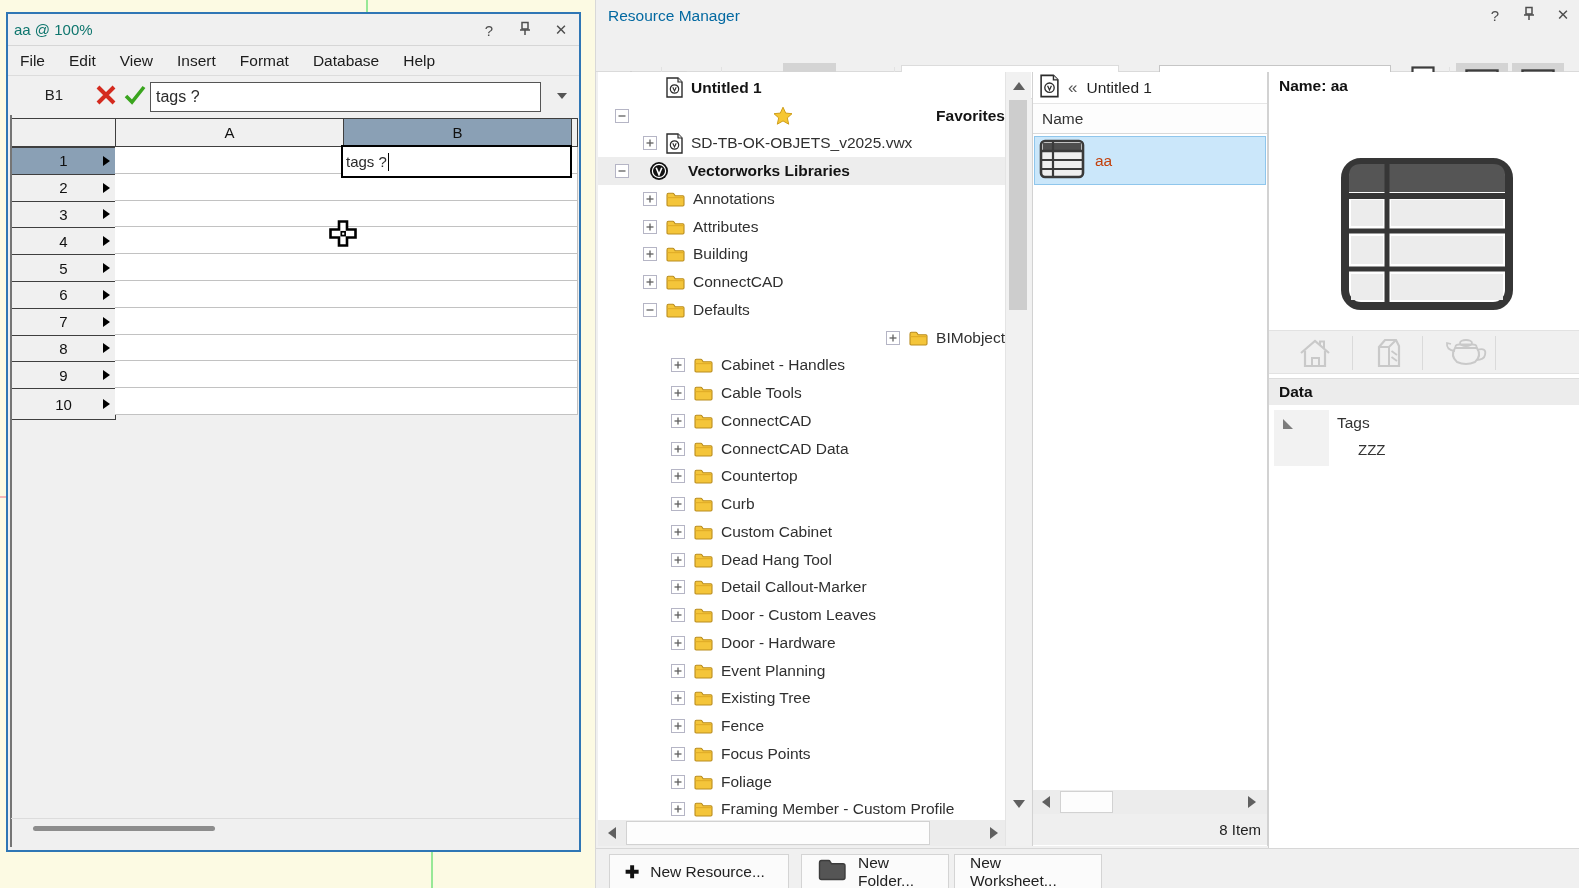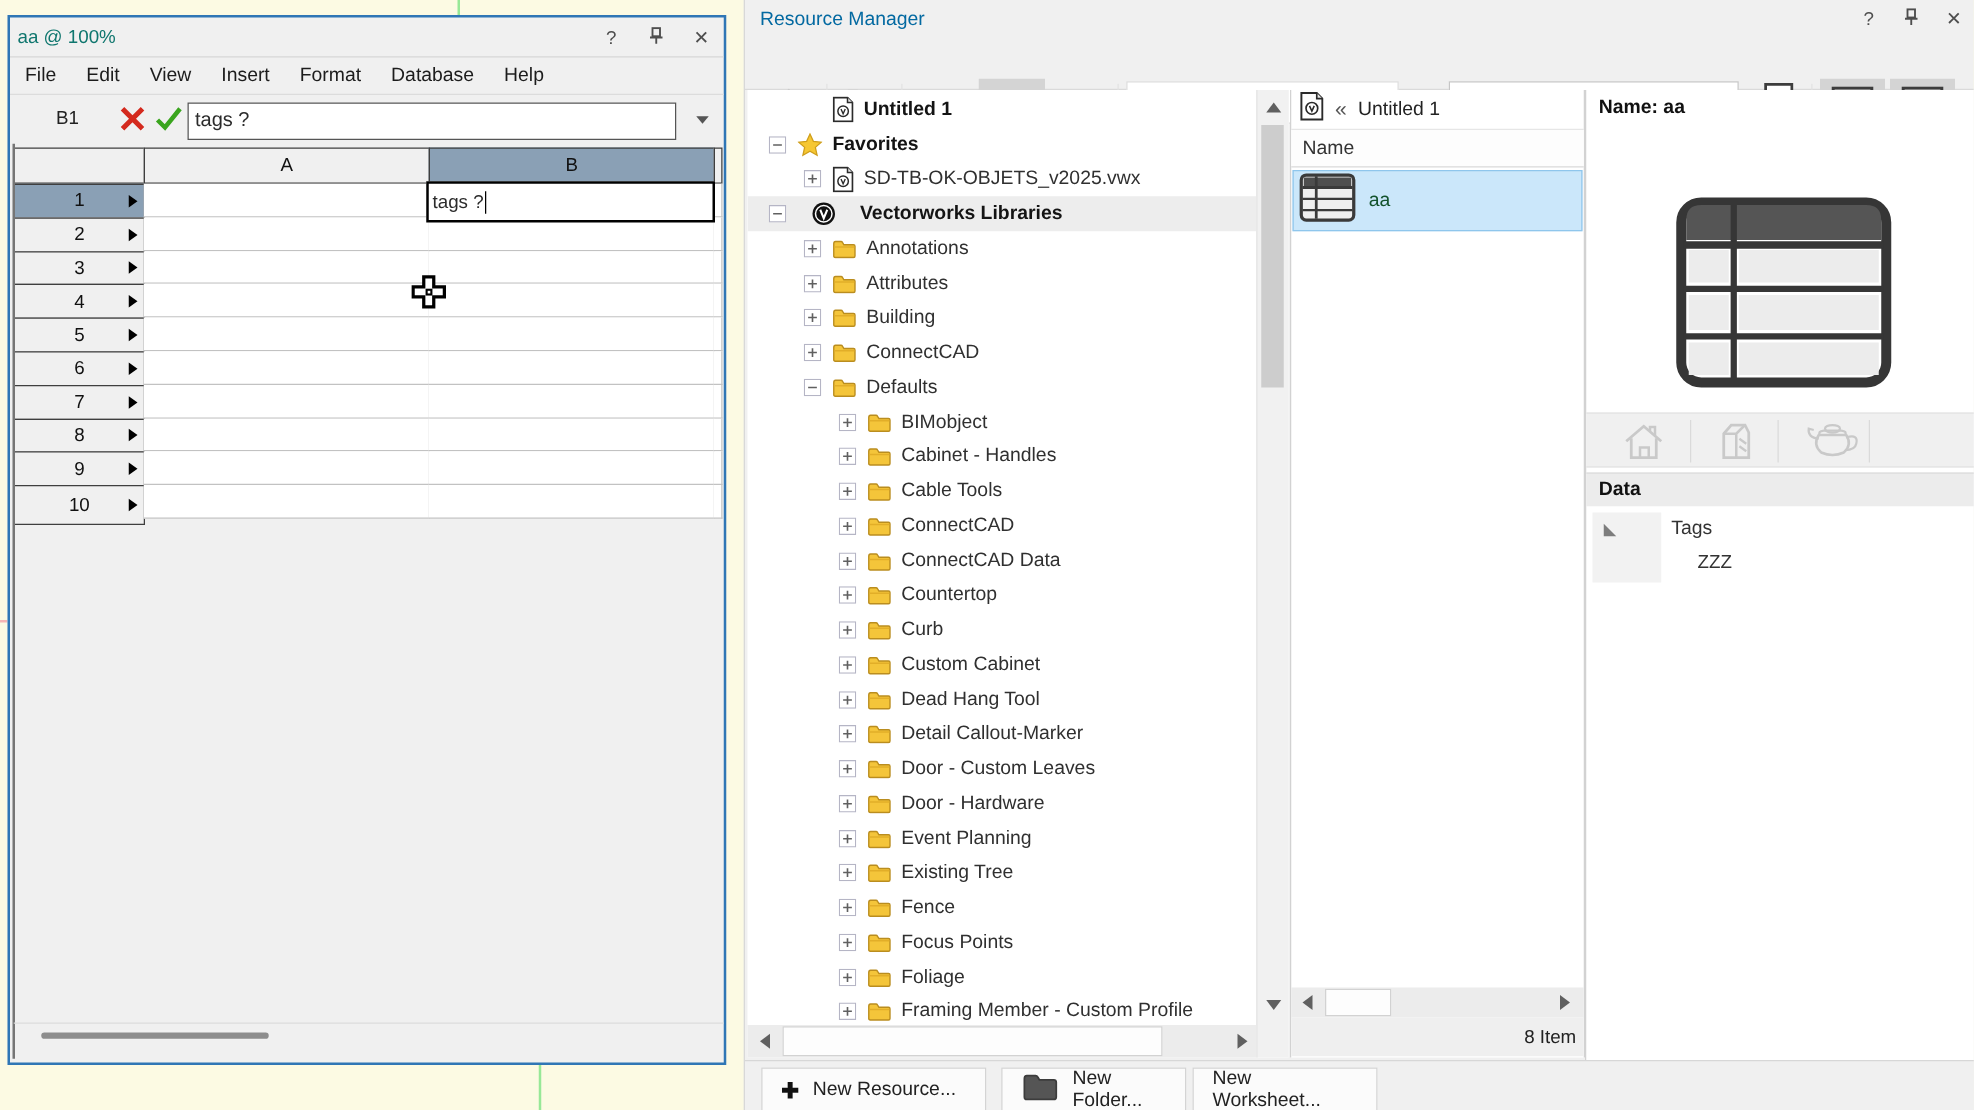--- a/index.html
+++ b/index.html
@@ -86,21 +86,21 @@
   #browser-panel { left:436px; top:72px; width:236px; height:774px; background:#fff;
     border-left:1px solid #d2d2d2; border-right:1px solid #d2d2d2; }
   #browser-header { position:absolute; left:0; top:0; right:0; height:32px; border-bottom:1px solid #e6e6e6;
     display:flex; align-items:center; gap:9px; padding-left:7px; }
   #browser-back { color:#555; font-size:17px; }
   #browser-title { font-size:15.5px; color:#222; }
   #browser-colhdr { position:absolute; left:0; top:32px; right:0; height:30px; border-bottom:1px solid #d9d9d9;
     display:flex; align-items:center; padding-left:9px; font-size:15.5px; color:#333; background:#fdfdfd; }
   #browser-item { position:absolute; left:1px; top:64px; width:232px; height:49px;
     background:var(--selection-row,#cbe7fa); border:1px solid #8fc6ec; display:flex; align-items:center; gap:10px; padding-left:4px; }
-  #browser-item .label { font-size:15.5px; color:#14532d; }
+  #browser-item .label { font-size:15.5px; color:#c2410c; }
   #browser-count { position:absolute; left:0; top:742px; right:0; height:31px; background:#efefef;
     display:flex; align-items:center; justify-content:flex-end; padding-right:6px; font-size:15px; color:#222; }
 
   
   #detail-panel { left:672px; top:72px; width:312px; height:776px; background:#fff; border-left:1px solid #d2d2d2; }
   #detail-name { position:absolute; left:10px; top:5px; font-size:15.5px; font-weight:bold; color:#111; }
   #preview-icon { position:absolute; left:70px; top:84px; }
   #render-strip { position:absolute; left:0; top:258px; right:0; height:44px; background:#f0f0f0;
     border-top:1px solid #e2e2e2; border-bottom:1px solid #e2e2e2; }
   .strip-div { position:absolute; top:5px; width:1px; height:34px; background:#dadada; }
@@ -331,21 +331,21 @@
           <span class="tree-icon">
             <svg width="17" height="21" viewBox="0 0 17 21">
               <path d="M1 1 L12 1 L16 5 L16 20 L1 20 Z" fill="#fff" stroke="#2b2b2b" stroke-width="1.4"></path>
               <path d="M12 1 L12 5 L16 5" fill="#e8e8e8" stroke="#2b2b2b" stroke-width="1.2"></path>
               <circle cx="8.5" cy="12" r="4.2" fill="#fff" stroke="#2b2b2b" stroke-width="1.2"></circle>
               <path d="M6.8 10.2 L8.5 14 L10.2 10.2" fill="none" stroke="#2b2b2b" stroke-width="1.1"></path>
             </svg>
           </span>
           <span>Untitled 1</span>
         </div>
-        <div class="tree-row bold" style="padding-left: 17px;">
+        <div class="tree-row bold" style="padding-left: 17px; justify-content: space-between;">
           <span class="expander">
             <svg width="14" height="14">
               <rect x="0.5" y="0.5" width="13" height="13" fill="#fff" stroke="#b5b5c5"></rect>
               <line x1="3.5" y1="7" x2="10.5" y2="7" stroke="#606060" stroke-width="1.3"></line>
             </svg>
           </span>
           <span class="tree-icon">
             <svg width="20" height="20" viewBox="0 0 20 20">
               <polygon points="10,1.2 12.7,7.1 19,7.7 14.3,11.9 15.7,18.2 10,14.9 4.3,18.2 5.7,11.9 1,7.7 7.3,7.1" fill="#f6c733" stroke="#cf9e1b" stroke-width="1"></polygon>
             </svg>
@@ -458,21 +458,21 @@
             </svg>
           </span>
           <span class="tree-icon">
             <svg width="19" height="16" viewBox="0 0 19 16">
               <path d="M1 4 Q1 2.2 2.4 2.2 L6.8 2.2 Q7.6 2.2 8.1 3.1 L9.1 4.8 L16.8 4.8 Q18 4.8 18 6 L18 13.8 Q18 15 16.8 15 L2.2 15 Q1 15 1 13.8 Z" fill="#f4c53a" stroke="#ba8d1f" stroke-width="1.1"></path>
               <path d="M1.5 6.6 L17.5 6.6" stroke="#e2ae28" stroke-width="1.2"></path>
             </svg>
           </span>
           <span>Defaults</span>
         </div>
-        <div class="tree-row" style="padding-left: 73px;">
+        <div class="tree-row" style="padding-left: 73px; justify-content: flex-end;">
           <span class="expander">
             <svg width="14" height="14">
               <rect x="0.5" y="0.5" width="13" height="13" fill="#fff" stroke="#b5b5c5"></rect>
               <line x1="3.5" y1="7" x2="10.5" y2="7" stroke="#606060" stroke-width="1.3"></line>
               <line x1="7" y1="3.5" x2="7" y2="10.5" stroke="#606060" stroke-width="1.3"></line>
             </svg>
           </span>
           <span class="tree-icon">
             <svg width="19" height="16" viewBox="0 0 19 16">
               <path d="M1 4 Q1 2.2 2.4 2.2 L6.8 2.2 Q7.6 2.2 8.1 3.1 L9.1 4.8 L16.8 4.8 Q18 4.8 18 6 L18 13.8 Q18 15 16.8 15 L2.2 15 Q1 15 1 13.8 Z" fill="#f4c53a" stroke="#ba8d1f" stroke-width="1.1"></path>

